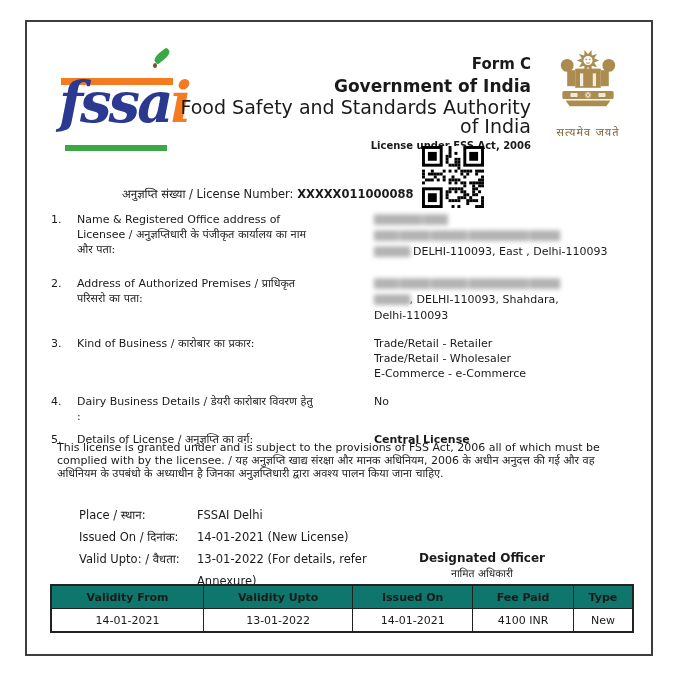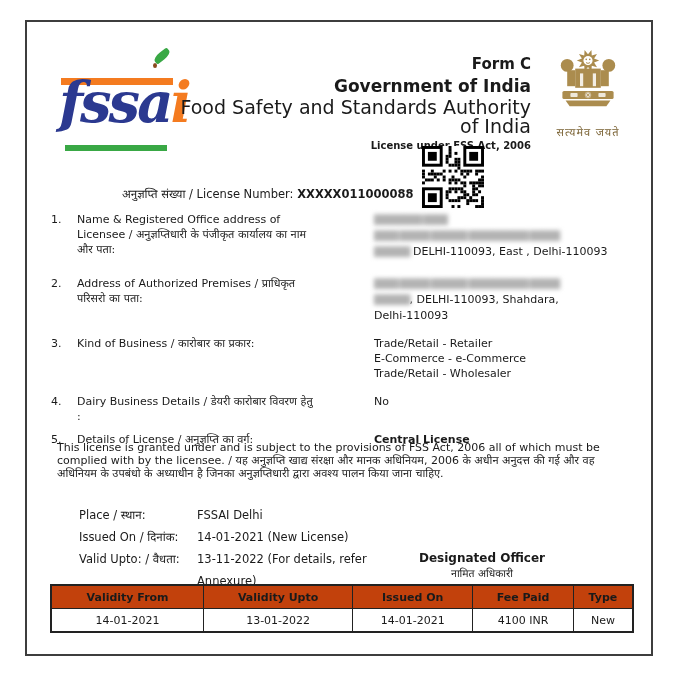--- a/index.html
+++ b/index.html
@@ -50,21 +50,21 @@
   .footer{position:absolute;left:32px;top:482px;width:360px;font-size:11.5px;}
   .footer .frow{display:flex;line-height:22px;margin-left:20px;}
   .footer .flab{width:118px;flex:none;}
   .officer{position:absolute;left:350px;top:492px;width:210px;text-align:center;margin-top:37px;}
   .officer .ot{font-weight:bold;font-size:12px;line-height:15px;}
   .officer .os{font-size:10.5px;line-height:14px;}
 
   
   table.vtab{position:absolute;left:23px;top:562px;width:584px;border-collapse:collapse;border:2px solid #222;font-size:11px;}
   table.vtab th,table.vtab td{border:1px solid #222;text-align:center;height:22px;padding:0 2px;}
-  table.vtab th{background:#c2410c;font-weight:bold;}
+  table.vtab th{background:#0f766e;font-weight:bold;}
 </style>
 </head>
 <body>
 
 <div class="frame">
 
   <div class="logo">
     <div class="bar-orange"></div>
     <div class="word"><span>fssa</span><span class="i">i</span></div>
     <div class="leaf"></div>
@@ -253,22 +253,22 @@
         <div class="vline"><span class="redact">██████</span><span>, DELHI-110093, Shahdara,</span></div>
         <div class="vline"><span>Delhi-110093</span></div>
       </div>
     </div>
 
     <div class="item i3">
       <div class="num">3.</div>
       <div class="lab">Kind of Business / कारोबार का प्रकार:</div>
       <div class="val">
         <div class="vline"><span>Trade/Retail - Retailer</span></div>
+        <div class="vline"><span>Trade/Retail - Wholesaler</span></div>
         <div class="vline"><span>E-Commerce - e-Commerce</span></div>
-        <div class="vline"><span>Trade/Retail - Wholesaler</span></div>
       </div>
     </div>
 
     <div class="item i4">
       <div class="num">4.</div>
       <div class="lab">Dairy Business Details / डेयरी कारोबार विवरण हेतु :</div>
       <div class="val">
         <div class="vline"><span>No</span></div>
       </div>
     </div>
@@ -289,21 +289,21 @@
     <div class="frow">
       <div class="flab">Place / स्थान:</div>
       <div>FSSAI Delhi</div>
     </div>
     <div class="frow">
       <div class="flab">Issued On / दिनांक:</div>
       <div>14-01-2021 (New License)</div>
     </div>
     <div class="frow">
       <div class="flab">Valid Upto: / वैधता:</div>
-      <div>13-11-2022 (For details, refer Annexure)</div>
+      <div>13-01-2022 (For details, refer Annexure)</div>
     </div>
   </div>
 
   <div class="officer">
     <div class="ot">Designated Officer</div>
     <div class="os">नामित अधिकारी</div>
   </div>
 
   <table class="vtab">
     <thead>

